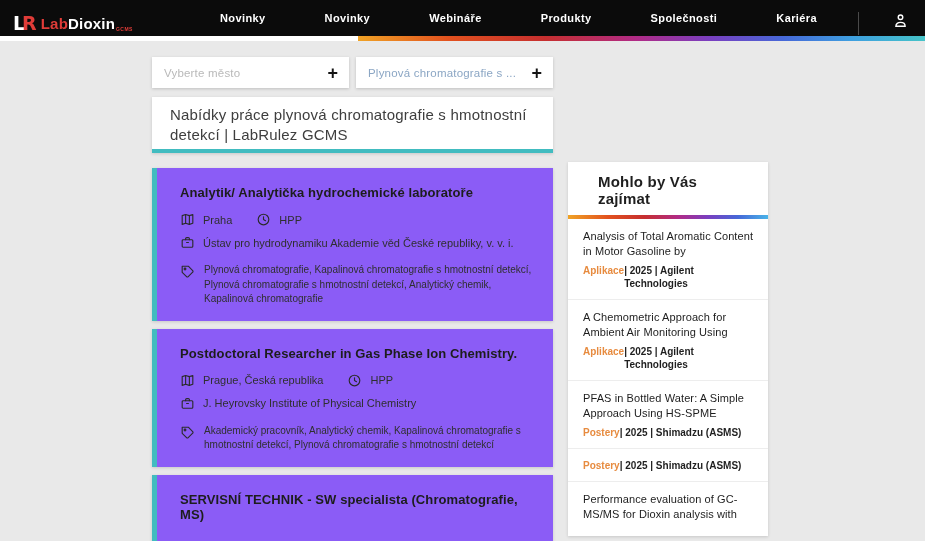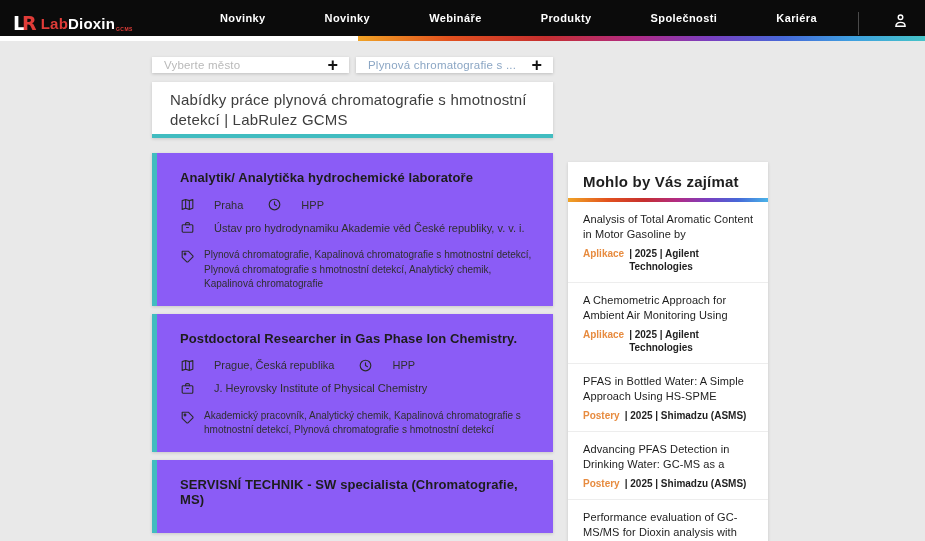--- a/index.html
+++ b/index.html
@@ -25,53 +25,53 @@
   .strip { height:5px; background:#ffffff; position:relative; }
   .strip-gradient { position:absolute; top:0; bottom:0; left:358px; right:0;
     background:linear-gradient(90deg,#f0a326 0%,#e2511e 16%,#c62f2f 33%,#b12b86 49%,#7a3fc0 62%,#4668d8 75%,#3e9fe0 87%,#46c4c8 100%); }
 
   
   .container { display:flex; gap:15px; margin-left:152px; width:616px; align-items:flex-start; }
   .left-col { width:401px; }
 
   
   .filters { display:flex; gap:7px; margin-top:16px; }
-  .filter { flex:1; height:16px; background:#fff; box-shadow:0 1px 3px rgba(0,0,0,.18); display:flex; align-items:center; padding:0 11px 0 12px; cursor:pointer; }
+  .filter { flex:1; height:31px; background:#fff; box-shadow:0 1px 3px rgba(0,0,0,.18); display:flex; align-items:center; padding:0 11px 0 12px; cursor:pointer; }
   .filter-text { flex:1; font-size:11.5px; letter-spacing:.2px; white-space:nowrap; overflow:hidden; }
   .ph { color:#b9b9b9; }
   .sel { color:#8ba6c4; }
   .plus { font-size:18px; font-weight:bold; color:#141414; line-height:1; }
 
   
   .title-box { margin-top:9px; background:#fff; border-bottom:4px solid #41bcc0; box-shadow:0 1px 3px rgba(0,0,0,.15); padding:8px 18px 5px; }
   .page-title { font-size:15px; font-weight:500; color:#3e3e3e; line-height:1.3; letter-spacing:.2px; }
 
   
   .cards { margin-top:15px; display:flex; flex-direction:column; gap:8px; }
   .card { background:#8b5cf6; border-left:5px solid #41bcc0; box-shadow:0 1px 3px rgba(0,0,0,.15); padding:17px 16px 14px 23px; cursor:pointer; }
   .card-title { font-size:13px; font-weight:bold; color:#1d1d1d; margin-bottom:12px; letter-spacing:.1px; }
   .meta-row { display:flex; align-items:center; margin-bottom:8px; }
-  .meta-item { display:flex; align-items:center; margin-right:24px;gap:11px; }
+  .meta-item { display:flex; align-items:center; margin-right:24px; }
   .meta-item:last-child { margin-right:0; }
   .meta-text { font-size:11px; color:#2f2f2f; margin-left:8px; white-space:nowrap; }
   .icon { width:15px; height:15px; flex-shrink:0; }
   .icon svg { width:100%; height:100%; stroke:#2b2b2b; fill:none; stroke-width:1.8; stroke-linejoin:round; stroke-linecap:round; }
   .tags-row { display:flex; align-items:flex-start; margin-top:13px; }
   .tags-row .icon { margin-top:1px; }
   .tags-text { font-size:10px; color:#2f2f2f; line-height:1.45; margin-left:9px; }
 
   
   .sidebar { width:200px; margin-top:121px; background:#fff; box-shadow:0 1px 3px rgba(0,0,0,.15); }
-  .sidebar-header { padding:11px 15px 8px; font-size:15px; font-weight:bold; color:#1f1f1f; letter-spacing:.2px; }
+  .sidebar-header { padding:11px 30px 8px; font-size:15px; font-weight:bold; color:#1f1f1f; letter-spacing:.2px; }
   .sidebar-gradient { height:4px;
     background:linear-gradient(90deg,#f0a326 0%,#e2511e 20%,#c62f2f 38%,#b12b86 55%,#7a3fc0 70%,#4668d8 85%,#49b3e8 100%); }
   .sidebar-item { padding:10px 14px 9px 15px; border-bottom:1px solid #ededed; cursor:pointer; }
   .sidebar-item:last-child { border-bottom:none; }
   .si-title { font-size:11px; font-weight:normal; color:#1d1d1d; line-height:1.32; margin-bottom:6px; letter-spacing:.1px; }
-  .si-meta { display:flex; gap:5px; font-size:10px; font-weight:bold; line-height:1.3; }
+  .si-meta { display:flex; font-size:10px; font-weight:bold; line-height:1.3; }
   .si-label { color:#e78b3f; flex-shrink:0; }
   .si-rest { color:#1f1f1f; }
 </style>
 </head>
 <body>
 
 <nav class="nav">
   <div class="logo">
     <span class="logo-mark"><span>L</span><span class="mr">R</span></span>
     <span class="logo-word">
@@ -224,21 +224,20 @@
 
     <div class="sidebar-item">
       <div class="si-title">PFAS in Bottled Water: A Simple Approach Using HS-SPME</div>
       <div class="si-meta">
         <span class="si-label">Postery</span>
         <span class="si-rest">| 2025 | Shimadzu (ASMS)</span>
       </div>
     </div>
 
     <div class="sidebar-item">
-      <div class="si-title">Advancing PFAS Detection in Drinking Water: GC-MS as a</div>
       <div class="si-meta">
         <span class="si-label">Postery</span>
         <span class="si-rest">| 2025 | Shimadzu (ASMS)</span>
       </div>
     </div>
 
     <div class="sidebar-item">
       <div class="si-title">Performance evaluation of GC-MS/MS for Dioxin analysis with</div>
 
     </div>

